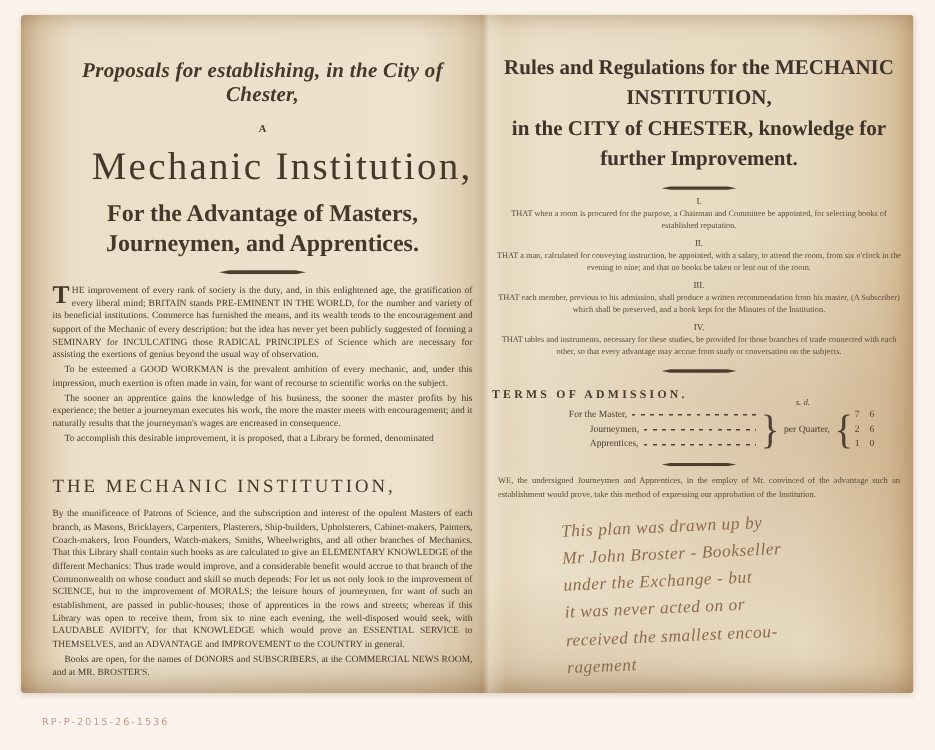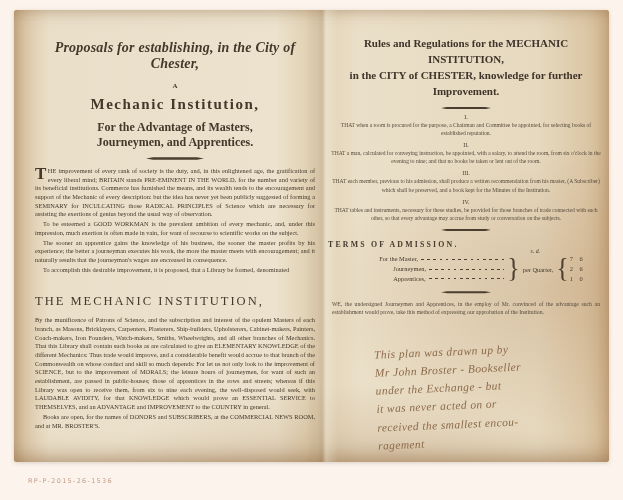--- a/index.html
+++ b/index.html
@@ -26,36 +26,36 @@
   .fold{
     position:absolute;left:292px;top:0;width:32px;height:100%;
     background:linear-gradient(90deg, rgba(0,0,0,0) 0%, rgba(120,90,55,.10) 35%, rgba(95,65,32,.16) 50%, rgba(255,255,248,.28) 63%, rgba(0,0,0,0) 100%);
   }
   .page{position:absolute;color:#43382a;}
   .page-left{left:21px;top:30px;width:280px;}
   .page-right{left:314px;top:26px;width:276px;}
 
   .tagline{font-style:italic;font-weight:bold;font-size:14px;text-align:center;letter-spacing:.2px;}
   .article-a{font-size:7px;text-align:center;margin-top:10px;font-weight:bold;}
-  .main-title{font-size:15px;font-weight:bold;text-align:center;letter-spacing:1.5px;margin-top:6px;}
-  .subtitle{font-size:12px;font-weight:bold;text-align:center;margin-top:7px;line-height:1.25;padding:0 28px;}
+  .main-title{font-size:26px;font-weight:normal;text-align:right;letter-spacing:1.5px;margin-top:6px;}
+  .subtitle{font-size:16px;font-weight:bold;text-align:center;margin-top:7px;line-height:1.25;padding:0 28px;}
 
   .swell-rule{height:3px;margin:7px auto 0 auto;width:58px;
     background:#4a3e2f;
     clip-path:polygon(0 50%,12% 8%,88% 8%,100% 50%,88% 92%,12% 92%);}
   .swell-rule.small{width:50px;height:2.6px;}
 
   .body-text{margin-top:7px;}
   .body-text p{margin:0 0 1px 0;font-size:6.35px;line-height:1.37;text-align:justify;}
   .body-text p.indent{text-indent:8px;}
   .dropcap{float:left;font-size:17px;line-height:14px;font-weight:bold;padding-right:1.5px;}
 
   .section-title{font-size:12.5px;font-weight:normal;text-align:left;letter-spacing:2px;margin-top:20px;white-space:nowrap;}
 
-  .rp-heading{font-size:11px;font-weight:bold;text-align:center;line-height:1.45;color:#3e342a;}
+  .rp-heading{font-size:14px;font-weight:bold;text-align:center;line-height:1.45;color:#3e342a;}
   .rule-item{margin-top:5px;}
   .rule-numeral{font-size:6px;text-align:center;color:#4c4134;}
   .rule-text{font-size:5.55px;line-height:1.45;text-align:center;color:#554a3b;padding:0 2px;margin-top:1px;}
 
   .terms-title{font-size:7.8px;font-weight:bold;text-align:left;letter-spacing:2.2px;margin-top:9px;color:#443a2d;}
   .terms-table{position:relative;display:flex;align-items:center;justify-content:center;margin-top:5px;padding-left:30px;}
   .sd-header{position:absolute;right:64px;top:-6px;font-size:5.8px;font-style:italic;color:#4c4134;}
   .labels-col{width:128px;}
   .t-row{display:flex;align-items:center;font-size:6.4px;line-height:1.55;color:#453a2c;}
   .t-row.r2{padding-left:14px;}

